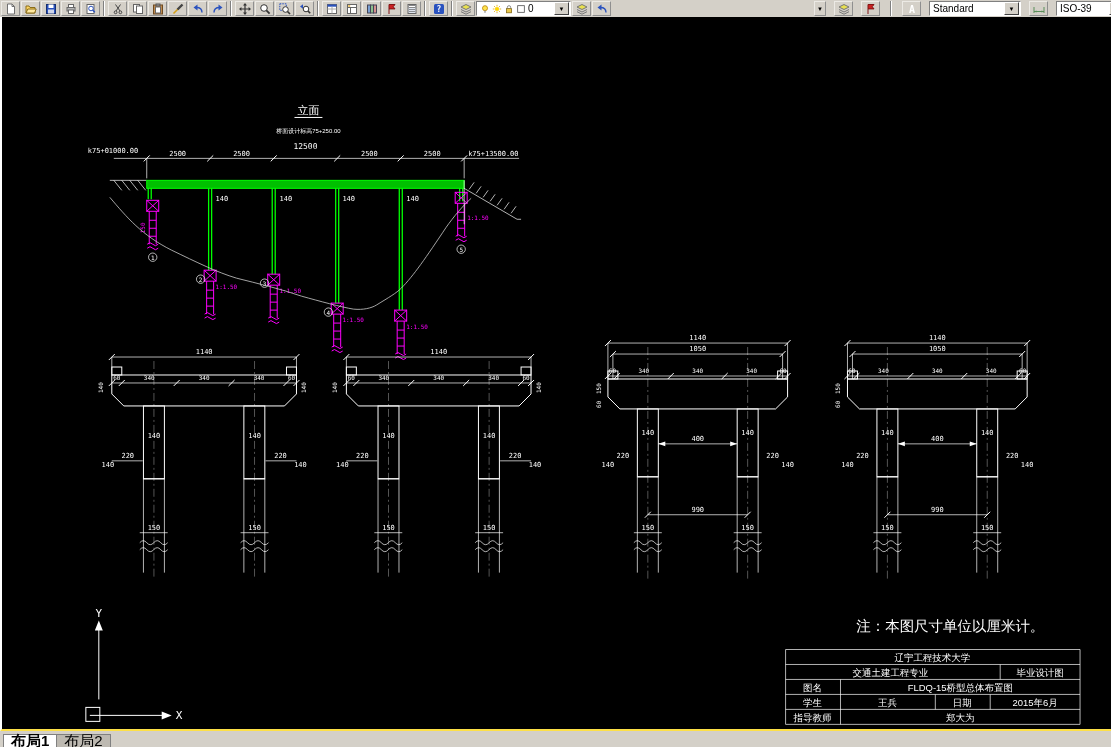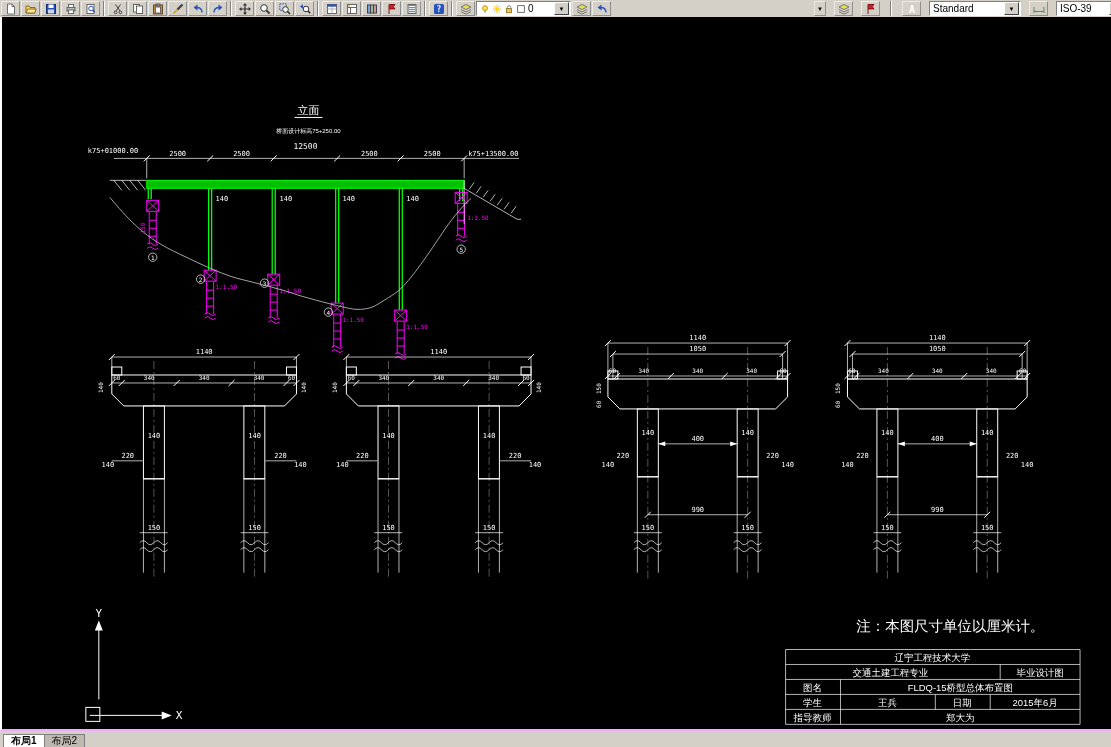--- a/index.html
+++ b/index.html
@@ -12,25 +12,25 @@
   .ic10{width:10px;height:10px;display:block;flex:none;}
   .sep{width:0;height:15px;border-left:1px solid #808080;border-right:1px solid #ffffff;margin:0 2px;flex:none;}
   .combo{height:15px;background:#ffffff;border:1px solid;border-color:#808080 #ffffff #ffffff #808080;display:flex;align-items:center;font-size:10px;padding:0 1px 0 3px;gap:2px;flex:none;box-sizing:border-box;}
   .combo .arrow{width:13px;height:11px;background:#d4d0c8;border:1px solid;border-color:#ffffff #404040 #404040 #ffffff;font-size:6px;display:flex;align-items:center;justify-content:center;margin-left:auto;flex:none;}
   .combo-text{white-space:nowrap;}
   .w92{width:92px;}
   .w95{width:95px;}
   .w70{width:70px;margin-right:-16px;}
   .rgroup{margin-left:auto;display:flex;align-items:flex-end;gap:8px;}
   
-  .canvas{position:relative;height:712px;background:#000;border-left:2px solid #fff;border-bottom:2px solid #f0abfc;box-sizing:content-box;text-align:center;}
+  .canvas{position:relative;height:712px;background:#000;border-left:2px solid #fff;border-bottom:2px solid #fde047;box-sizing:content-box;text-align:center;}
   .canvas svg{position:absolute;left:0;top:0;}
   
   .tabs{height:16px;background:#d4d0c8;display:flex;align-items:flex-end;padding-left:3px;}
-  .tab{font-size:10px;line-height:12px;padding:0 7px;border:1px solid #808080;border-bottom:none;background:#bdb9b1;margin-right:-1px;cursor:default;}
+  .tab{font-size:15px;line-height:12px;padding:0 7px;border:1px solid #808080;border-bottom:none;background:#bdb9b1;margin-right:-1px;cursor:default;}
   .tab.active{background:#ffffff;font-weight:bold;}
   
   svg text{font-family:"DejaVu Sans Mono",monospace;fill:#ffffff;}
   svg text.cn{font-family:"Liberation Sans",sans-serif;}
   .t6{font-size:6px;} .t7{font-size:7px;} .t8{font-size:8px;} .t9{font-size:9.5px;} .t11{font-size:11px;} .t14{font-size:14.5px;}
   .mag{fill:#ff00ff;}
   .ln{stroke:#ffffff;stroke-width:1;fill:none;}
   .lnt{stroke:#ffffff;stroke-width:0.7;fill:none;}
   .fw{fill:#ffffff;stroke:none;}
   .grn{stroke:#00ff00;fill:none;}

